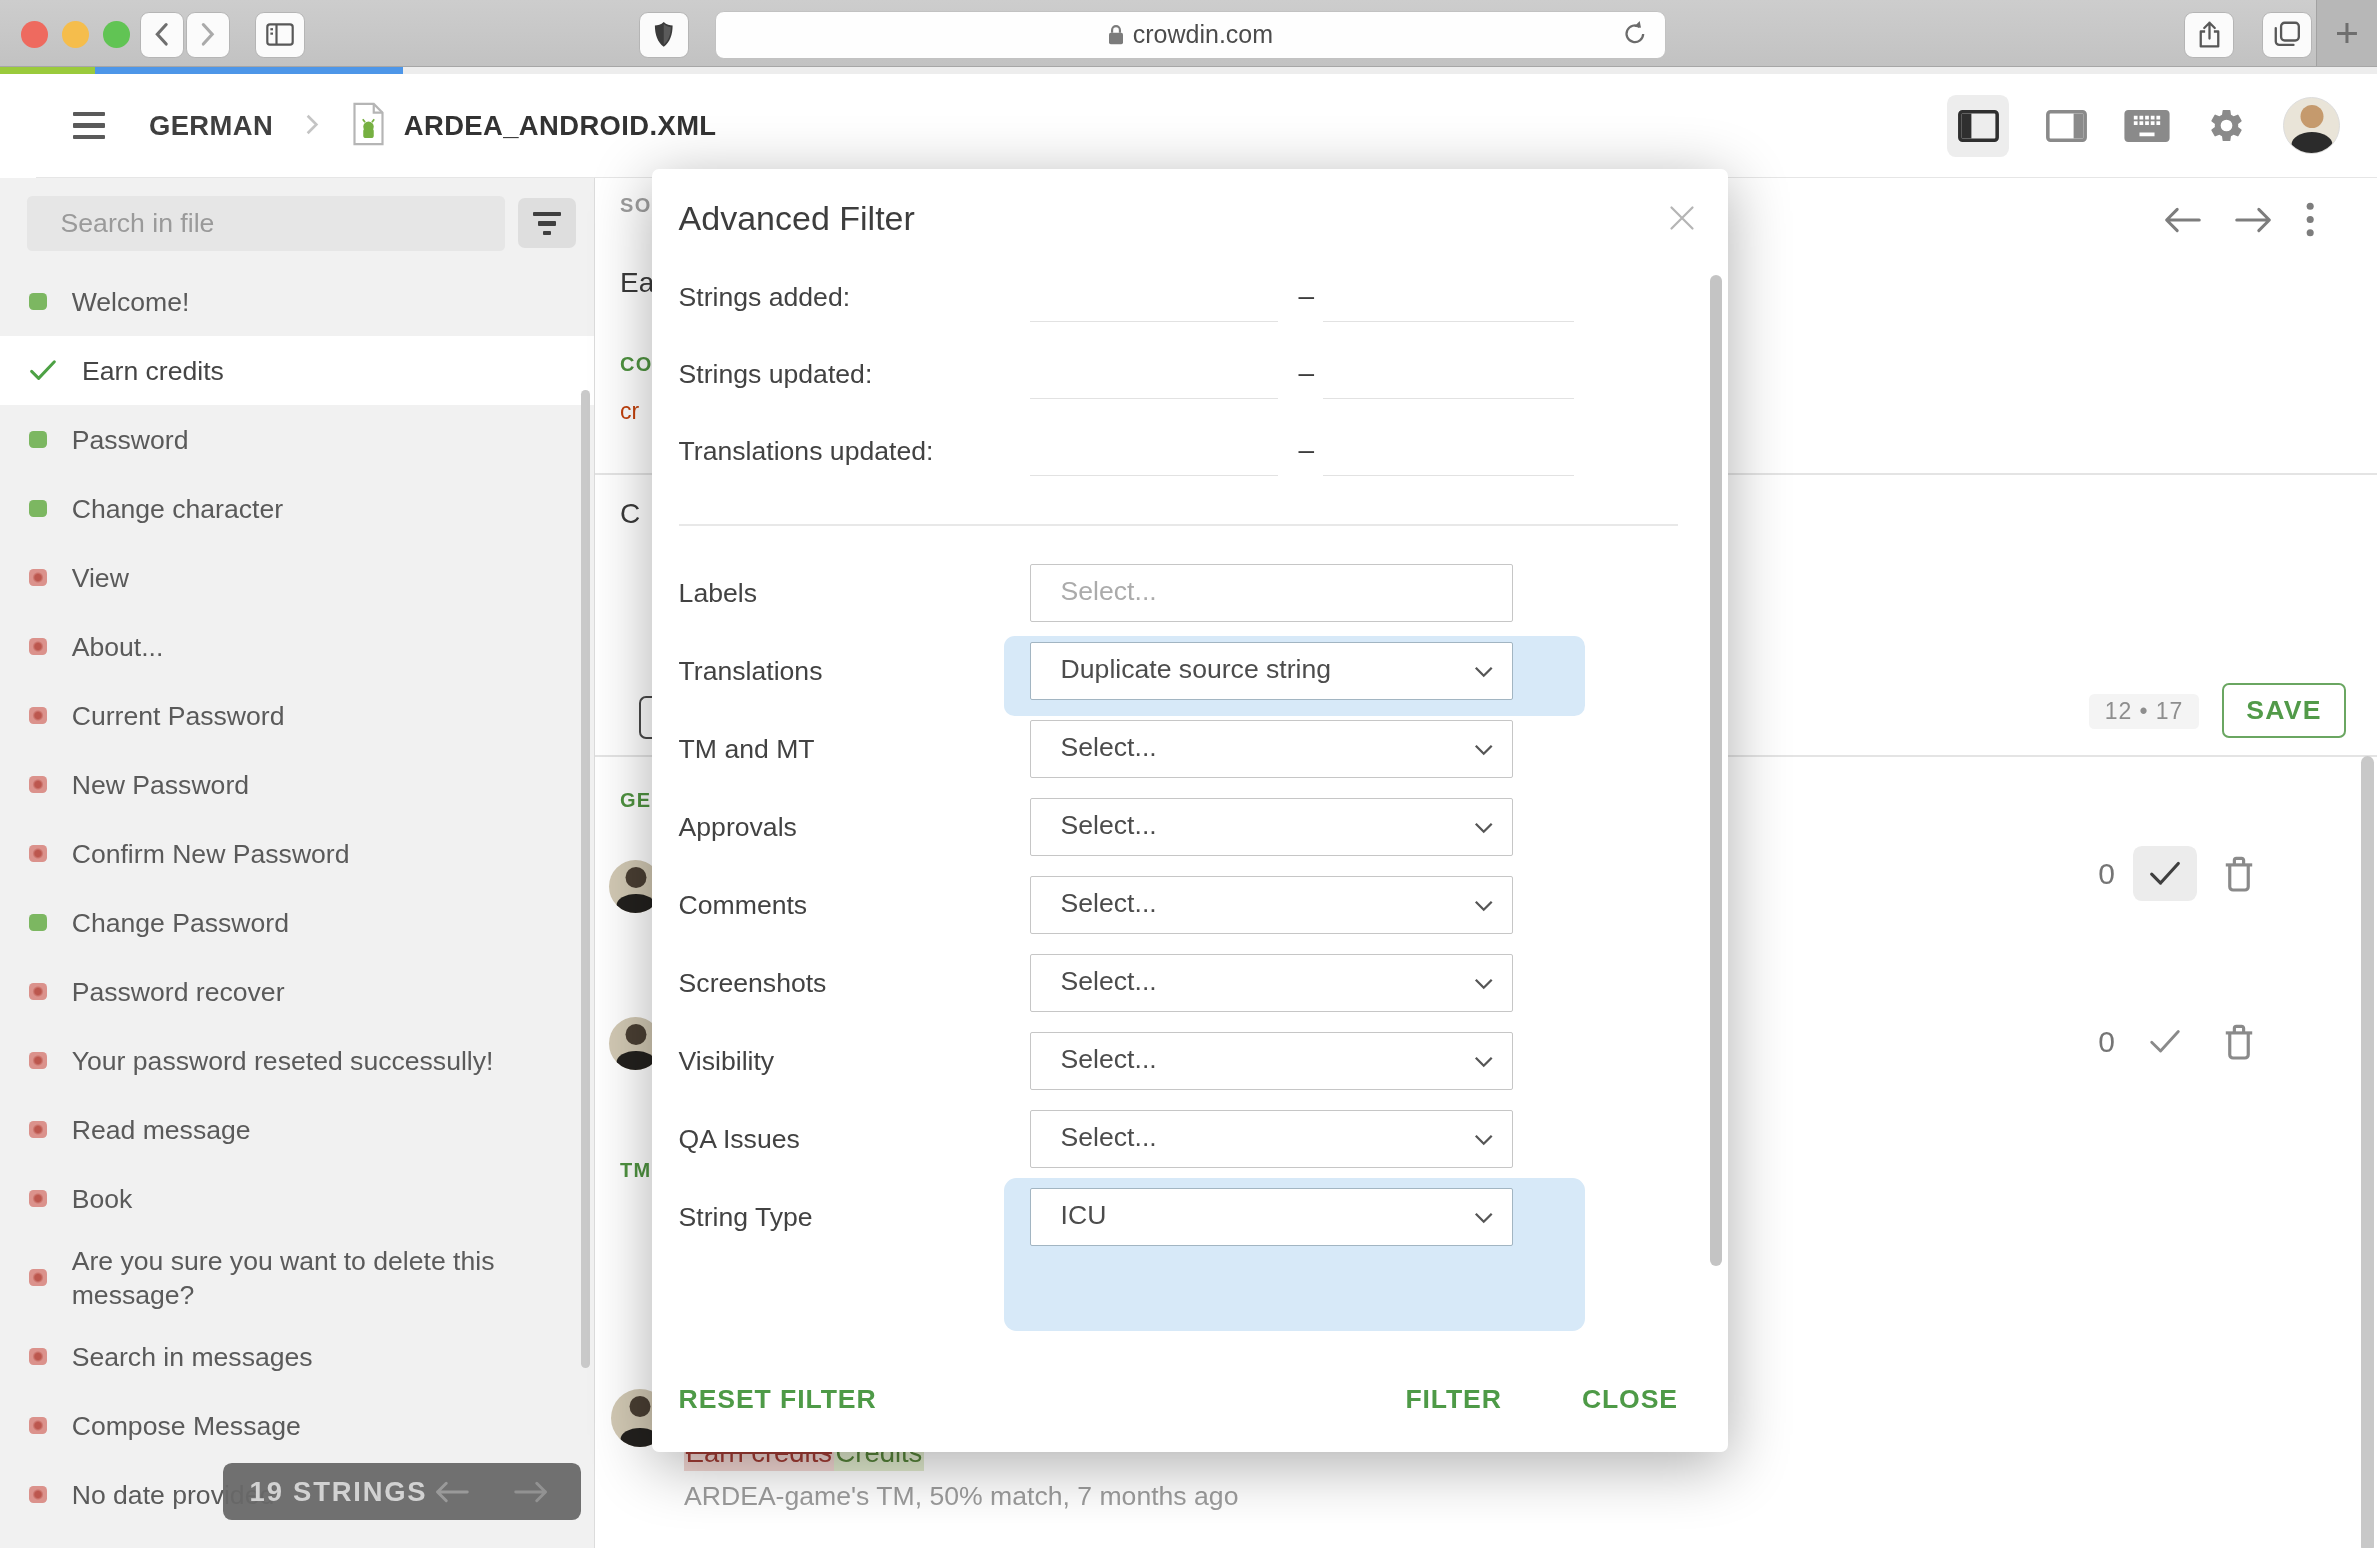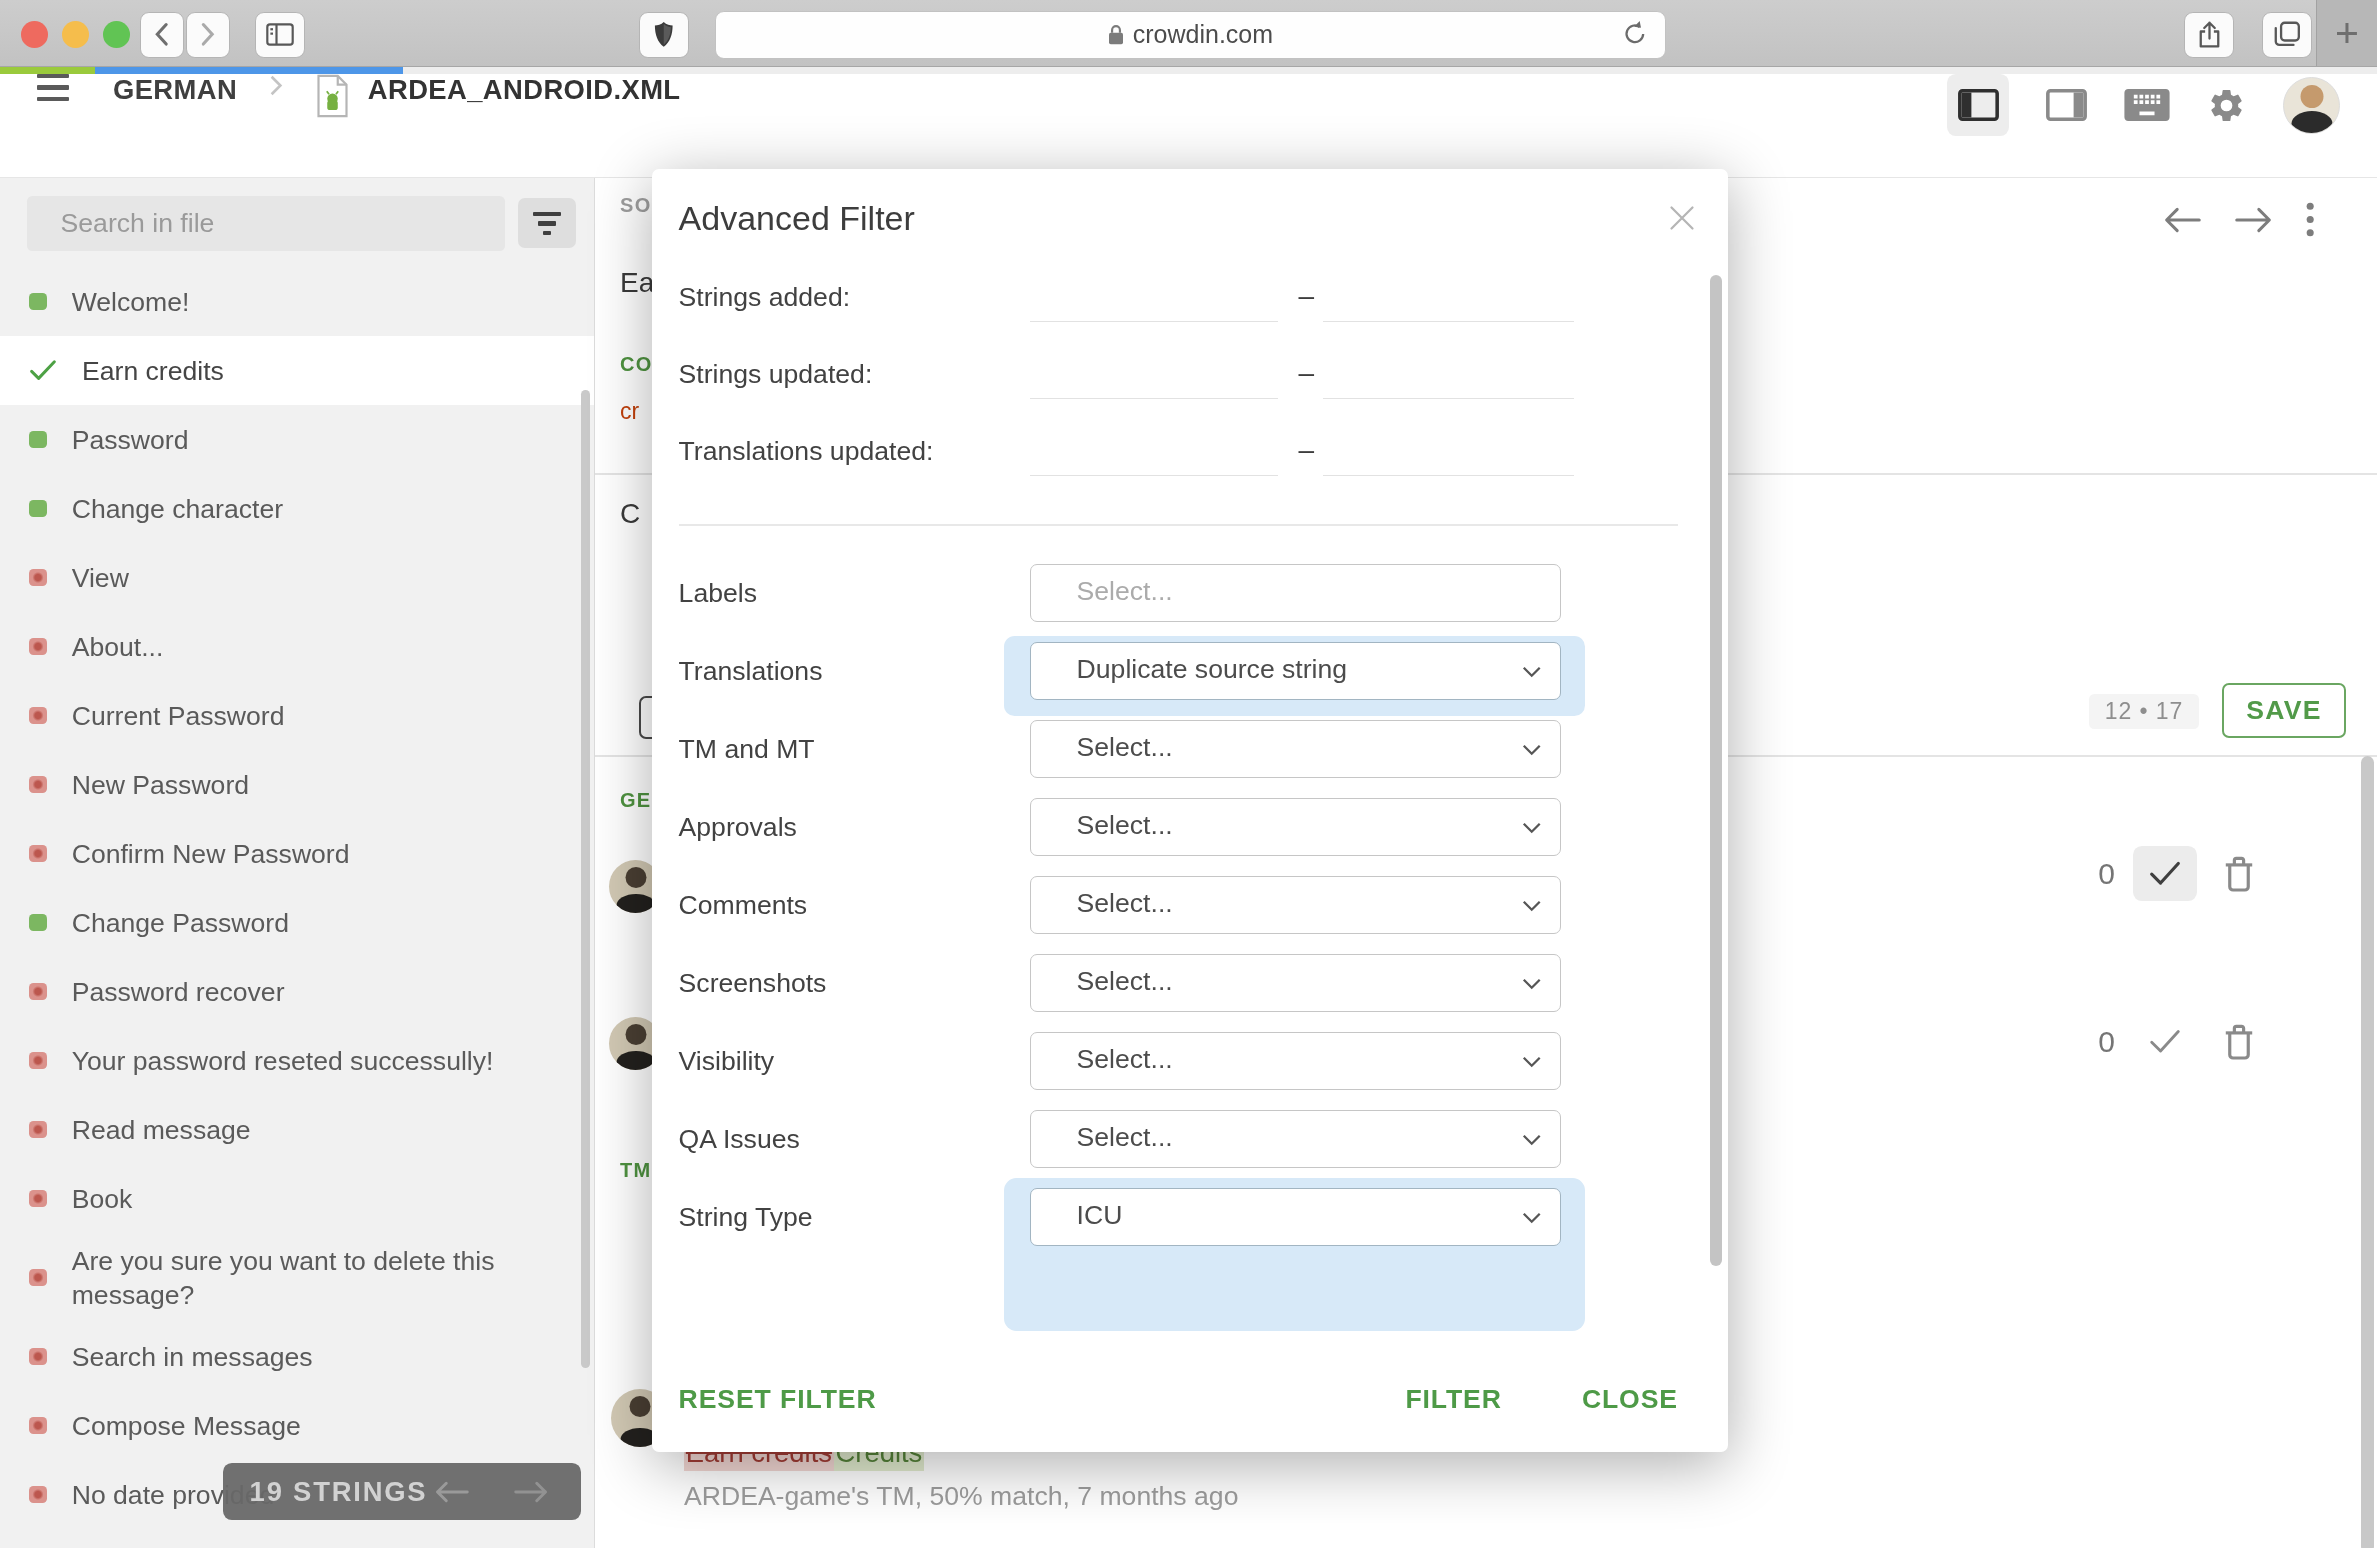--- a/index.html
+++ b/index.html
@@ -22,21 +22,21 @@
   .newtab{position:absolute;right:0;top:0;bottom:0;width:60px;background:#b7b7b7;
           border-left:0.9px solid #a2a2a2;display:flex;align-items:center;justify-content:center;
           font-size:41px;font-weight:300;color:#6e6e6e;}
   
   .progress{position:relative;height:7px;background:#ededed;}
   .progress .seg{position:absolute;top:0;bottom:0;}
   .progress .g{left:0;width:95px;background:#9aca3c;}
   .progress .b{left:95px;width:308px;background:#4d96e8;}
   
   .app-header{position:relative;height:104px;background:#fff;border-bottom:0.9px solid #e6e6e6;
-              display:flex;align-items:flex-start;padding:0 37px;box-sizing:border-box;}
+              display:flex;align-items:center;padding:0 37px;box-sizing:border-box;margin-left:36px;}
   .hamburger{width:32px;display:flex;flex-direction:column;gap:7px;margin-right:44px;cursor:pointer;}
   .hamburger i{height:4.4px;background:#5a5a5a;border-radius:0.9px;}
   .crumb-lang{font-size:27.4px;font-weight:bold;color:#3f3f3f;letter-spacing:0.4px;}
   .crumb-sep{margin:0 32px;}
   .file-ic{margin-right:17.7px;}
   .crumb-file{font-size:27.4px;font-weight:bold;color:#333;letter-spacing:0.4px;}
   .hdr-right{margin-left:auto;display:flex;align-items:center;gap:37px;}
   .hbtn{display:flex;align-items:center;justify-content:center;}
   .hbtn.sel{background:#ededed;border-radius:8.9px;width:62px;height:62px;}
   .avatar{width:55px;height:55px;border-radius:50%;background:#e9e4d8;position:relative;overflow:hidden;border:0.9px solid #ddd;}
@@ -120,22 +120,22 @@
   .rng-row .u1{left:351px;width:248px;}
   .rng-row .u2{left:644px;width:251px;}
   .rng-row .dash{position:absolute;left:620px;top:5.3px;font-size:28px;color:#3d3d3d;}
   .m-div{height:1.8px;background:#e8e8e8;margin:17.7px 0 29px 0;}
   .fld-rows{position:relative;}
   .hl-block{position:absolute;left:325px;top:623px;width:581px;height:153px;background:#d7e9f8;border-radius:12.4px;}
   .fld-row{position:relative;height:78px;}
   .fld-row.hl::before{content:'';position:absolute;left:325px;top:3.5px;width:581px;height:80px;
                       background:#d7e9f8;border-radius:10.6px;}
   .fld-label{position:absolute;left:0;top:23px;font-size:26.6px;color:#424242;}
-  .ctrl{position:absolute;left:351px;top:9.7px;width:531px;height:58px;box-sizing:border-box;
-        background:#fff;border:1.8px solid #c6c6c6;border-radius:7px;cursor:pointer;padding-left:16px;}
+  .ctrl{position:absolute;left:351px;top:9.7px;width:483px;height:58px;box-sizing:border-box;
+        background:#fff;border:1.8px solid #c6c6c6;border-radius:2px;cursor:pointer;}
   .ctrl .ctrl-val{display:block;margin-left:30px;line-height:53px;font-size:26.6px;color:#4c4c4c;}
   .ctrl.box .ctrl-val{color:#ababab;}
   .ctrl .chev{position:absolute;right:17.7px;top:23px;}
   .fld-row.hl .ctrl{border-color:#a2b5c2;}
   .votes-row{position:relative;height:78px;}
   .op-select{position:absolute;left:351px;top:9.7px;width:252px;height:58px;box-sizing:border-box;
              background:#fff;border:1.8px solid #a9bac6;border-radius:2.7px;cursor:pointer;}
   .op-select .ctrl-val{display:block;margin-left:25px;line-height:53px;font-size:26.6px;color:#44505a;}
   .op-select .chev{position:absolute;right:14px;top:25px;}
   .votes-val{position:absolute;left:679px;top:9.7px;width:218px;height:55px;border-bottom:1.8px solid #bdc8d0;

